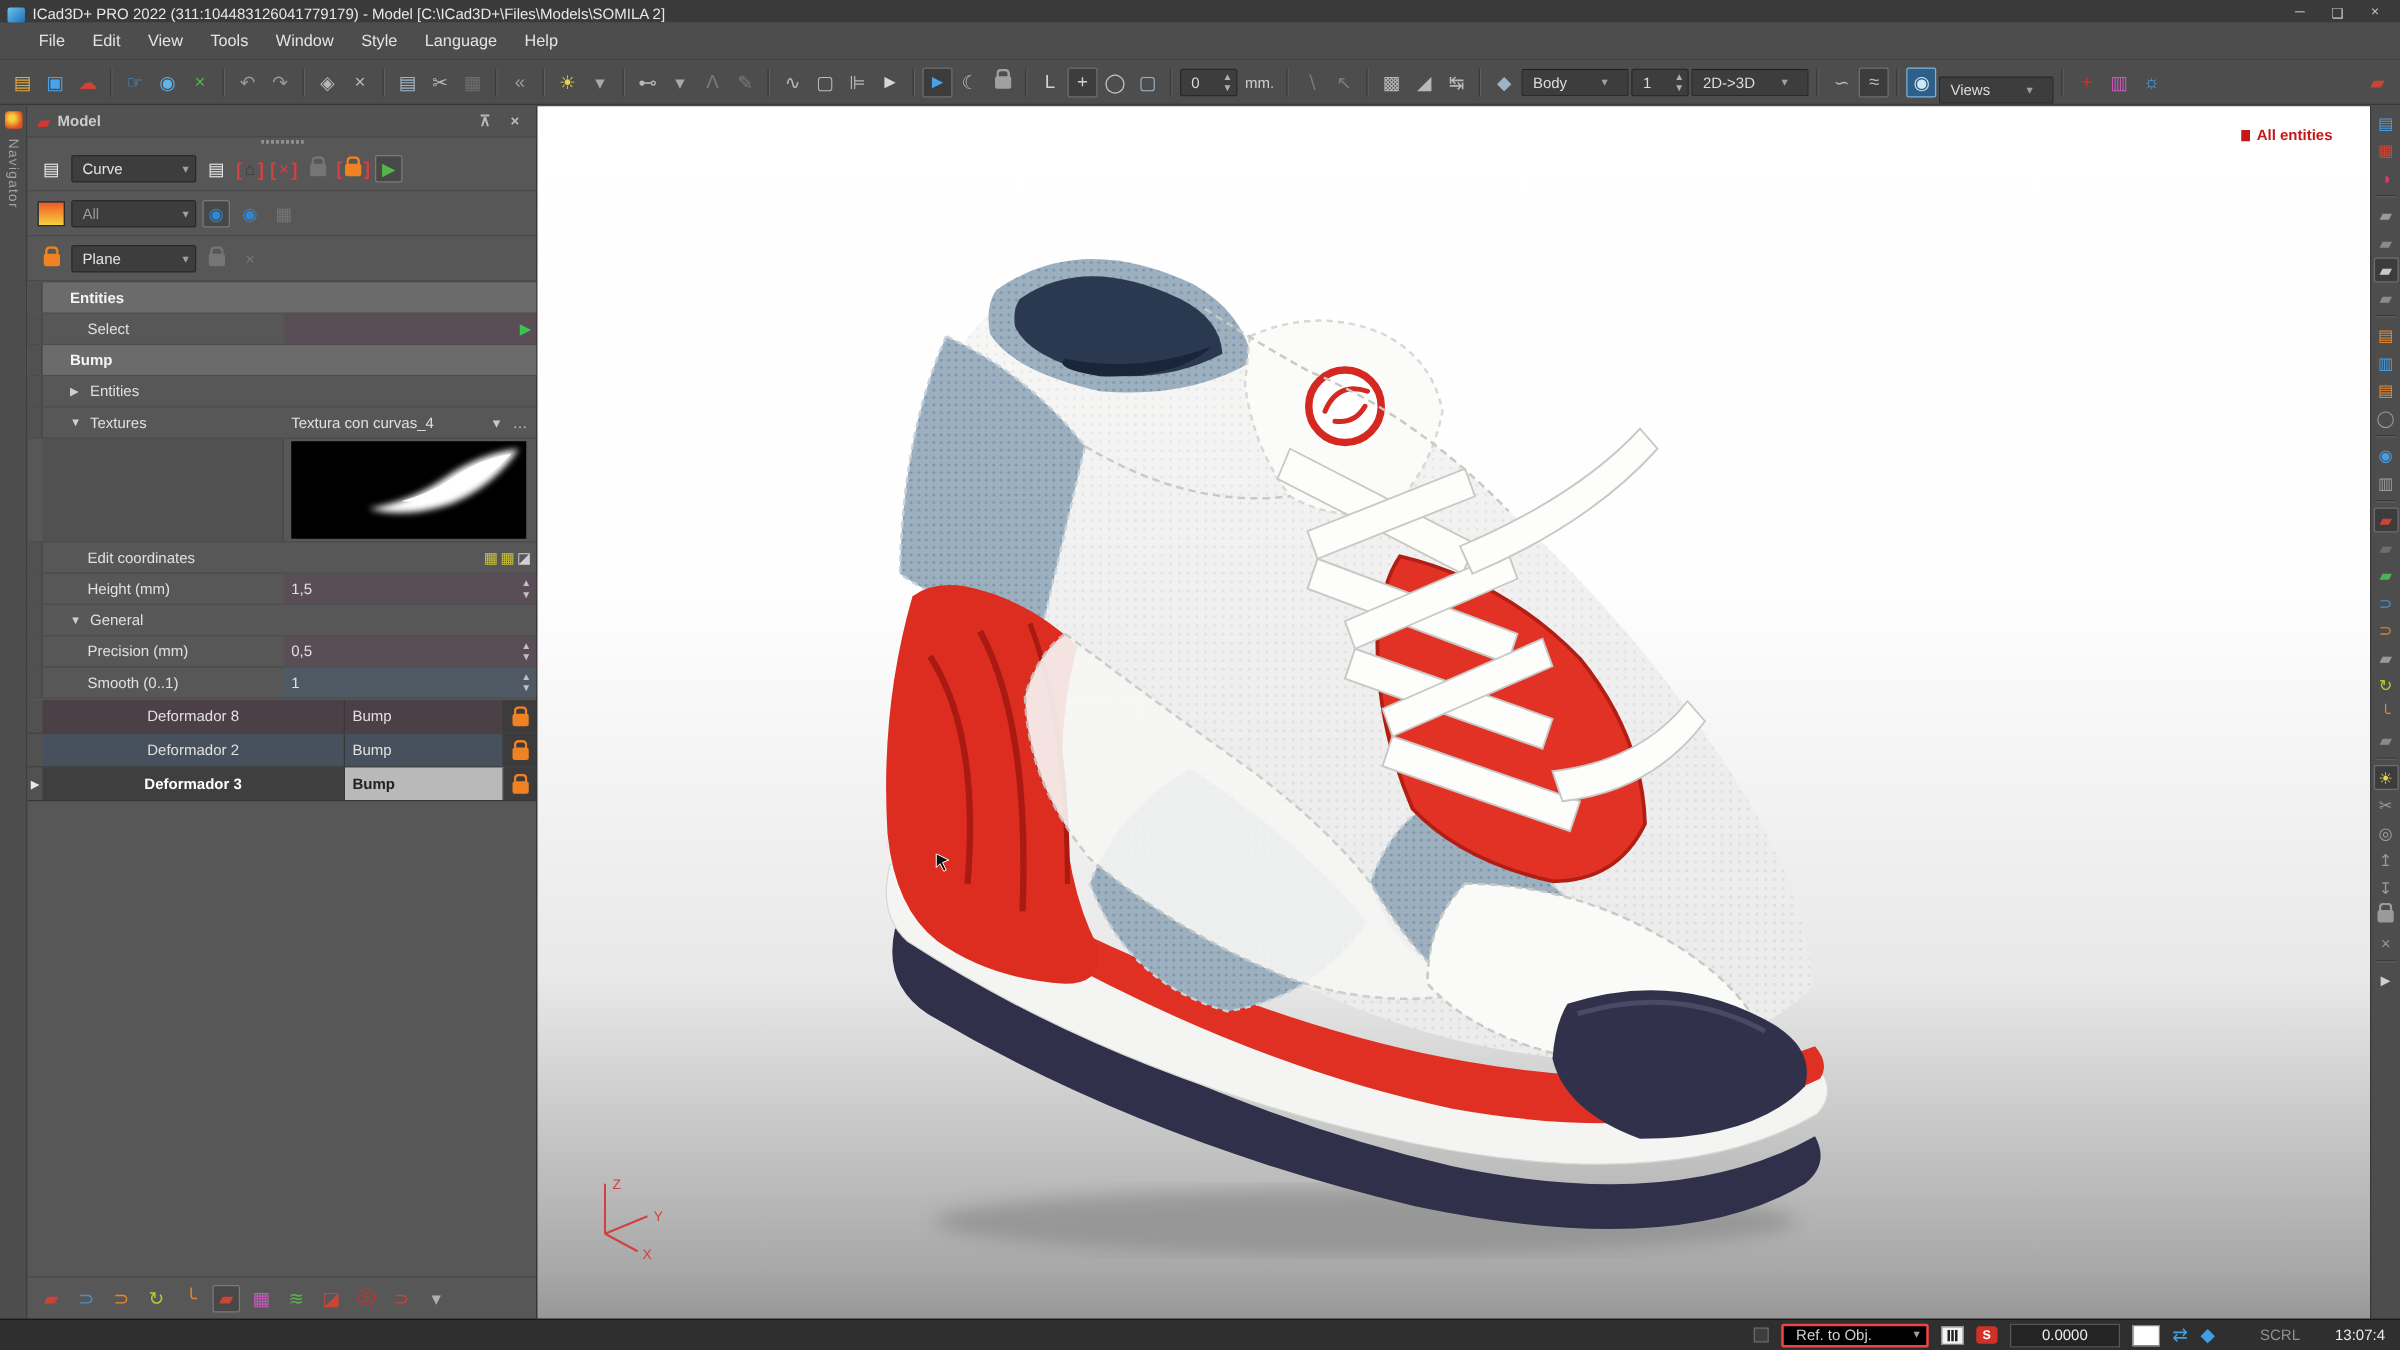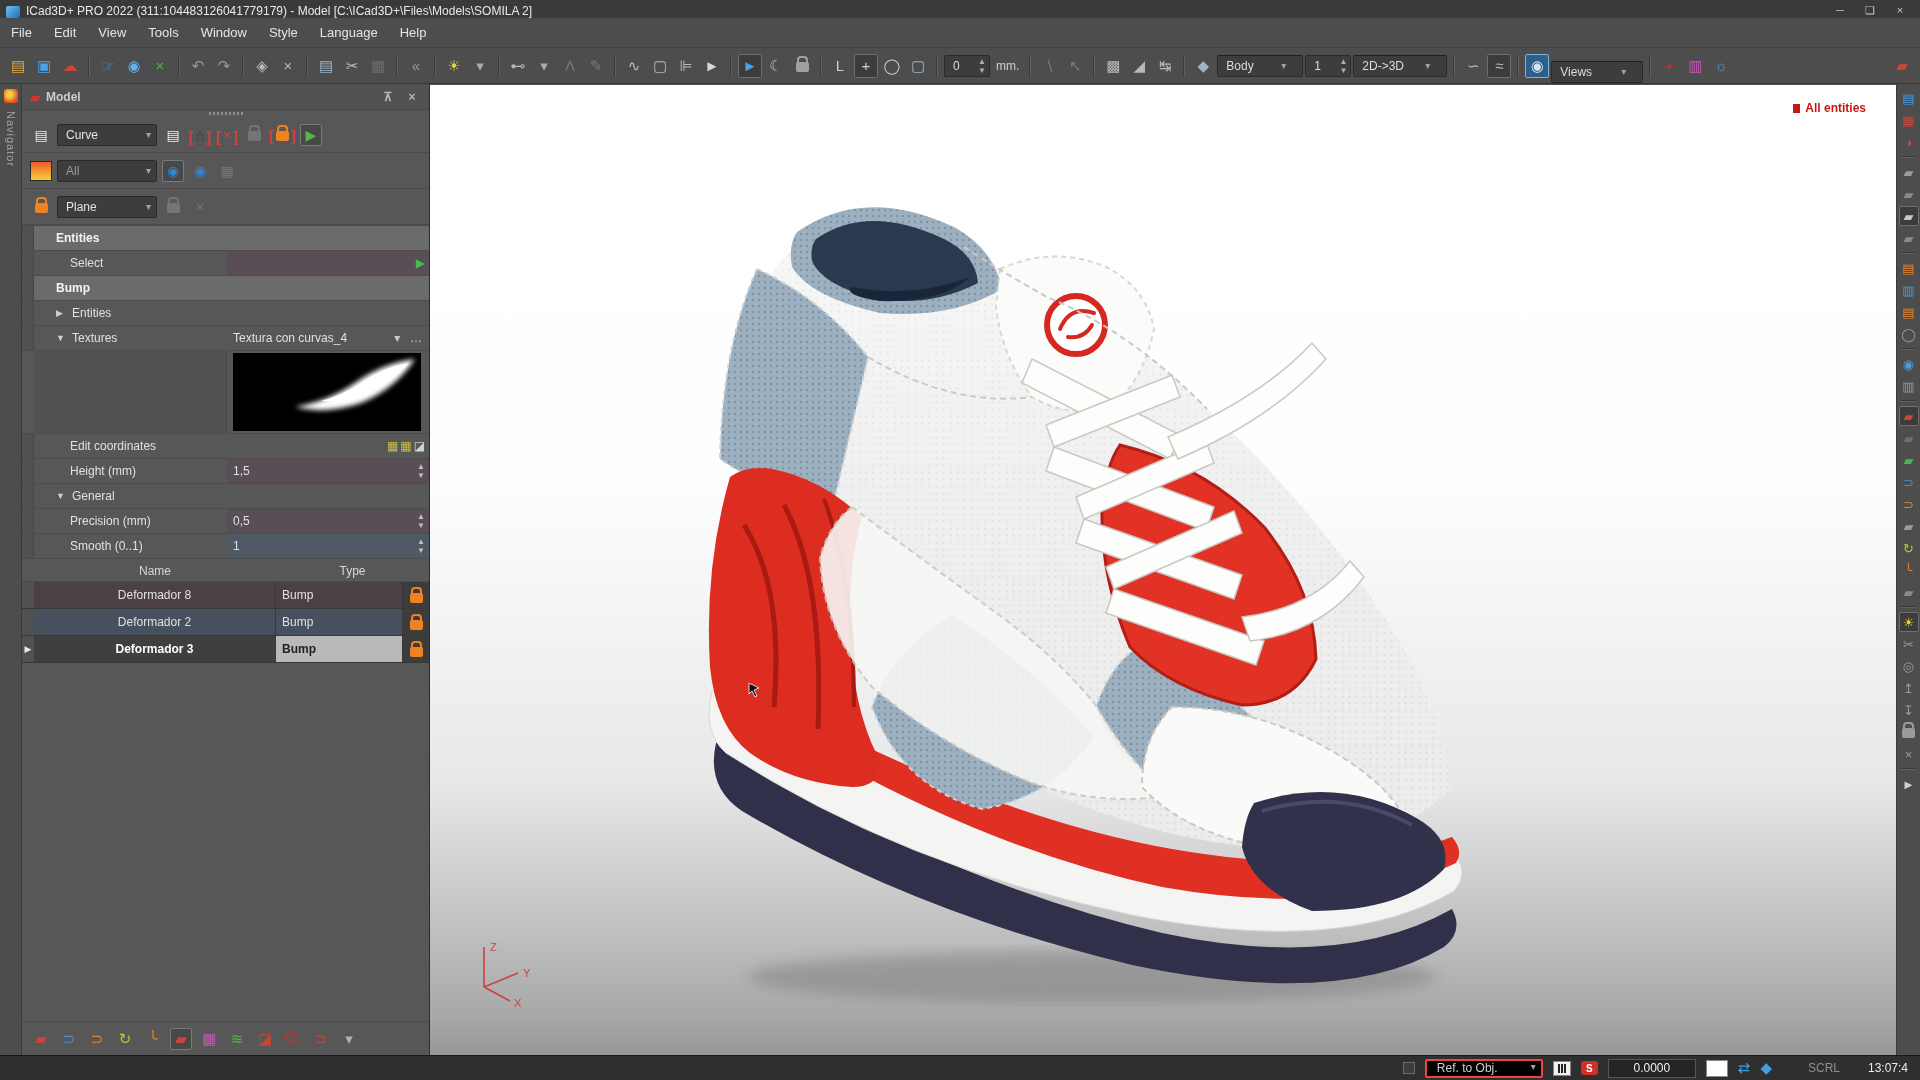--- a/index.html
+++ b/index.html
@@ -8,21 +8,21 @@
 
   
   #titlebar{height:18px;background:#3a3a3a;display:flex;align-items:flex-end;padding:0 6px;gap:6px;
     font-size:12px;color:#e8e8e8;}
   #app-icon{width:14px;height:12px;background:linear-gradient(135deg,#6ec1f0,#1d6fb8);border-radius:2px;flex:0 0 auto;}
   #titlebar .title{white-space:nowrap;overflow:hidden;}
   #wincontrols{margin-left:auto;display:flex;gap:2px;}
   .wbtn{width:28px;height:16px;display:flex;align-items:center;justify-content:center;color:#c8c8c8;font-size:11px;}
 
   
-  #menubar{height:30px;background:#4d4d4d;display:flex;align-items:center;padding-left:0;
+  #menubar{height:30px;background:#4d4d4d;display:flex;align-items:center;padding-left:20px;
     font-size:13px;color:#e4e4e4;border-bottom:1px solid #434343;}
   .mitem{padding:4px 11px;}
 
   
   #toolbar{height:36px;background:#4d4d4d;border-bottom:1px solid #383838;display:flex;align-items:center;
     padding:0 6px;gap:2px;overflow:hidden;}
   .tico{min-width:24px;height:24px;display:flex;align-items:center;justify-content:center;
     font-size:15px;color:#b8b8b8;border:1px solid transparent;border-radius:2px;}
   .tico.sel{background:#3c3c3c;border-color:#6e6e6e;}
   .tico.selblue{background:#2d5f8a;border-color:#7fb2d9;}
@@ -448,25 +448,20 @@
           <span>1</span>
           <span class="spinner" data-name="smooth-spinner">
               <span>▲</span>
               <span>▼</span>
             </span>
         </div>
       </div>
     </div>
 
     <div class="ptable" data-name="deformer-table">
-      <div class="thead" data-name="table-header">
-        <span class="g"></span>
-        <span class="cname" data-name="name-column-header">Name</span>
-        <span class="ctype" data-name="type-column-header">Type</span>
-      </div>
       <div class="trow row-def1" data-name="table-row">
         <span class="g"></span>
         <span class="cellname">Deformador 8</span>
         <span class="celltype">Bump</span>
         <span class="celllock" data-name="unlock-icon">
           <span class="lockico" style="background:#f08222;border-color:#f08222;"></span>
           </span>
       </div>
       <div class="trow row-def2" data-name="table-row">
         <span class="g"></span>

